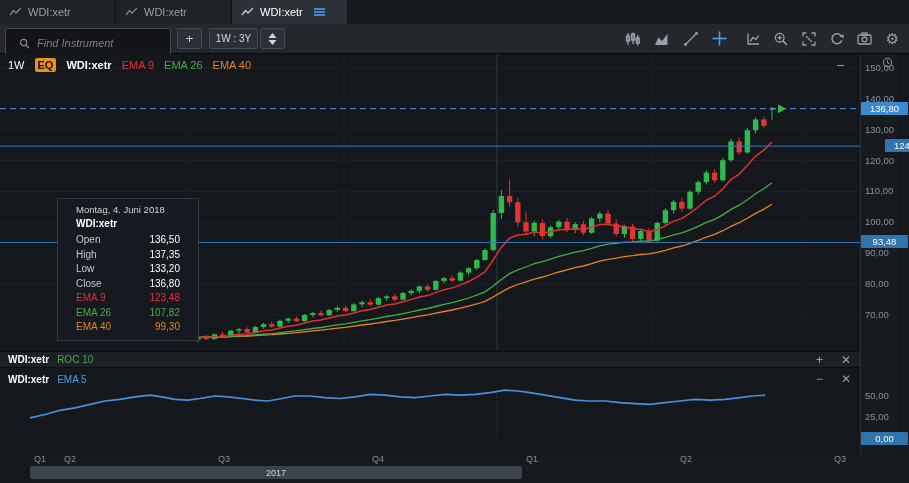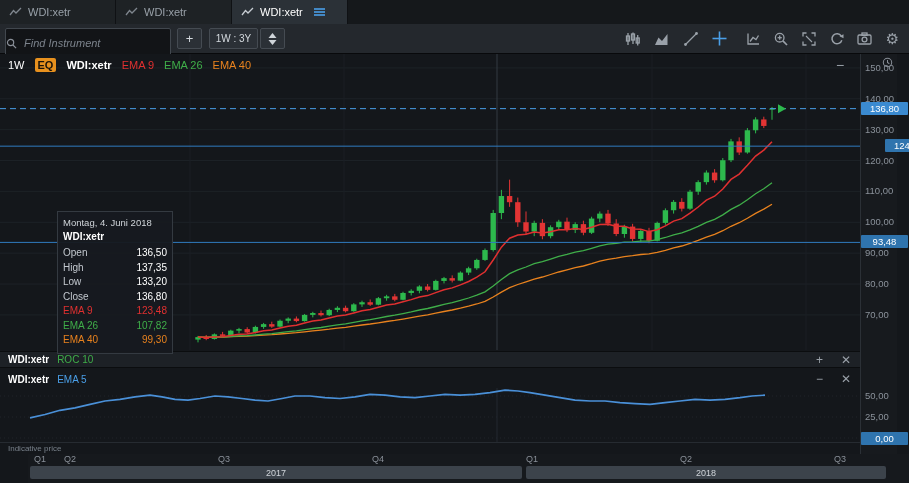--- a/index.html
+++ b/index.html
@@ -6,40 +6,40 @@
   #app{position:relative;width:909px;height:483px;overflow:hidden;background:#14171b;
        font-family:"Liberation Sans","DejaVu Sans",sans-serif;-webkit-font-smoothing:antialiased;}
   
   #tabbar{position:absolute;top:0;left:0;width:909px;height:24px;background:#15181b;display:flex;}
   .tab{display:flex;align-items:center;gap:6px;width:116px;box-sizing:border-box;padding:0 9px;
        background:#1e2225;color:#98a0a8;font-size:11px;border-right:1px solid #0f1114;cursor:default;}
   .tab.active{background:#2b3137;color:#ffffff;}
   .tab .zig{flex:0 0 auto;}
   
   #toolbar{position:absolute;top:24px;left:0;width:909px;height:30px;background:#24282d;border-bottom:1px solid #08090b;box-sizing:border-box;}
-  #search{position:absolute;top:4px;left:5px;width:166px;height:30px;background:#121417;border:1px solid #41474e;border-radius:2px;box-sizing:border-box;display:flex;align-items:center;padding:0 0;gap:5px;}
+  #search{position:absolute;top:4px;left:5px;width:166px;height:30px;background:#121417;border:1px solid #41474e;border-radius:2px;box-sizing:border-box;display:flex;align-items:center;padding:0 13px;gap:5px;}
   #search input{flex:1;background:transparent;border:none;outline:none;color:#c7ccd2;font-size:11px;font-style:italic;font-family:inherit;min-width:0;}
   #search input::placeholder{color:#7c838c;font-style:italic;}
   .tbtn{position:absolute;top:4px;height:21px;background:#2b3036;border:1px solid #454b52;border-radius:2px;box-sizing:border-box;
         color:#d4d9de;display:flex;align-items:center;justify-content:center;font-size:13px;cursor:default;}
   .ibtn{position:absolute;top:4px;width:25px;height:21px;display:flex;align-items:center;justify-content:center;color:#9aa1a9;cursor:default;}
   .ibtn svg{stroke:#9aa1a9;fill:none;stroke-width:1.3;}
   .ibtn.blue svg{stroke:var(--accent);}
   
   #chart{position:absolute;top:54px;left:0;width:860px;height:296px;background:#14171b;}
   #legend{position:absolute;top:4px;left:8px;display:flex;align-items:center;gap:10px;font-size:11px;z-index:5;}
   .lg-tf{color:#ffffff;}
   .badge{background:var(--badge);color:#1b130a;font-size:11px;font-weight:bold;padding:1px 3px;border-radius:2px;}
   .lg-sym{color:#ffffff;font-weight:bold;}
   .lg-e9{color:var(--ema9);}
   .lg-e26{color:var(--ema26);}
   .lg-e40{color:var(--ema40);}
   .collapse{position:absolute;color:#9aa1a9;font-size:14px;line-height:14px;cursor:default;z-index:6;}
   
-  #tooltip{position:absolute;top:157px;left:57px;width:104px;background:rgba(23,26,31,0.96);border:1px solid #343a41;border-radius:0;padding:5px 5px;z-index:7;font-size:10px;color:#c3c8cf;}
+  #tooltip{position:absolute;top:144px;left:57px;width:104px;background:rgba(23,26,31,0.96);border:1px solid #343a41;border-radius:0;padding:5px 18px;z-index:7;font-size:10px;color:#c3c8cf;}
   #tooltip .tt-date{font-size:9.5px;color:#d0d5da;margin-bottom:3px;white-space:nowrap;}
   #tooltip .tt-sym{color:#ffffff;font-weight:bold;margin-bottom:4px;}
   .tt-row{display:flex;justify-content:space-between;line-height:14.5px;}
   .tt-row .tt-val{color:#ffffff;}
   .tt-row.ema9 .tt-label,.tt-row.ema9 .tt-val{color:var(--ema9);}
   .tt-row.ema26 .tt-label,.tt-row.ema26 .tt-val{color:var(--ema26);}
   .tt-row.ema40 .tt-label,.tt-row.ema40 .tt-val{color:var(--ema40);}
   
   #axis-strip{position:absolute;top:54px;left:860px;width:37px;height:400px;background:#171a1e;border-left:1px solid #2b3036;box-sizing:border-box;}
   .axis-label{position:absolute;left:4px;font-size:9.5px;color:#8b929b;white-space:nowrap;}
@@ -427,29 +427,25 @@
     </div>
     <svg id="pane-svg" width="860" height="54" style="position:absolute;top:18px;left:0;">
         <line x1="0" y1="8" x2="860" y2="8" stroke="#20252b" stroke-width="1" stroke-dasharray="1,3"></line>
         <line x1="0" y1="29" x2="860" y2="29" stroke="#20252b" stroke-width="1" stroke-dasharray="1,3"></line>
         <line x1="0" y1="50" x2="860" y2="50" stroke="#20252b" stroke-width="1" stroke-dasharray="1,3"></line>
         <line x1="497" y1="0" x2="497" y2="54" stroke="#222830" stroke-width="1"></line>
         <polyline points="30,29.8 45,26.5 60,22.3 75,19.8 90,16.4 105,13.0 120,11.4 135,8.8 150,7.2 162,8.8 175,11.4 188,12.2 200,10.5 215,8.0 228,8.8 242,10.5 255,12.2 268,13.0 282,10.5 295,8.0 310,8.0 325,9.7 340,10.5 355,8.8 370,6.3 385,7.2 400,8.8 415,9.7 430,8.0 445,6.3 460,7.2 475,6.3 490,4.6 505,2.1 518,3.0 530,4.6 545,7.2 560,9.7 575,12.2 590,13.0 605,13.0 620,14.7 635,15.6 650,16.4 665,14.7 680,13.0 695,11.4 710,12.2 725,11.4 740,9.7 752,8.0 765,7.2" fill="none" stroke="#4a90d8" stroke-width="1.7" stroke-linejoin="round"></polyline>
       </svg>
   </div>
 
-  <div id="indicative">
-    <span>Indicative price</span>
-  </div>
 
   <div id="bottom">
       <div class="qlabel" style="left: 6px;">Q1</div>
       <div class="qlabel" style="left: 36px;">Q2</div>
       <div class="qlabel" style="left: 190px;">Q3</div>
       <div class="qlabel" style="left: 344px;">Q4</div>
       <div class="qlabel" style="left: 498px;">Q1</div>
       <div class="qlabel" style="left: 652px;">Q2</div>
       <div class="qlabel" style="left: 806px;">Q3</div>
       <div class="yearbar" style="left: 2px; width: 492px;">2017</div>
-      <div class="yearbar" style="left: 498px; width: 360px;">2018</div>
     </div>
 
 </div>
 
 </body></html>

